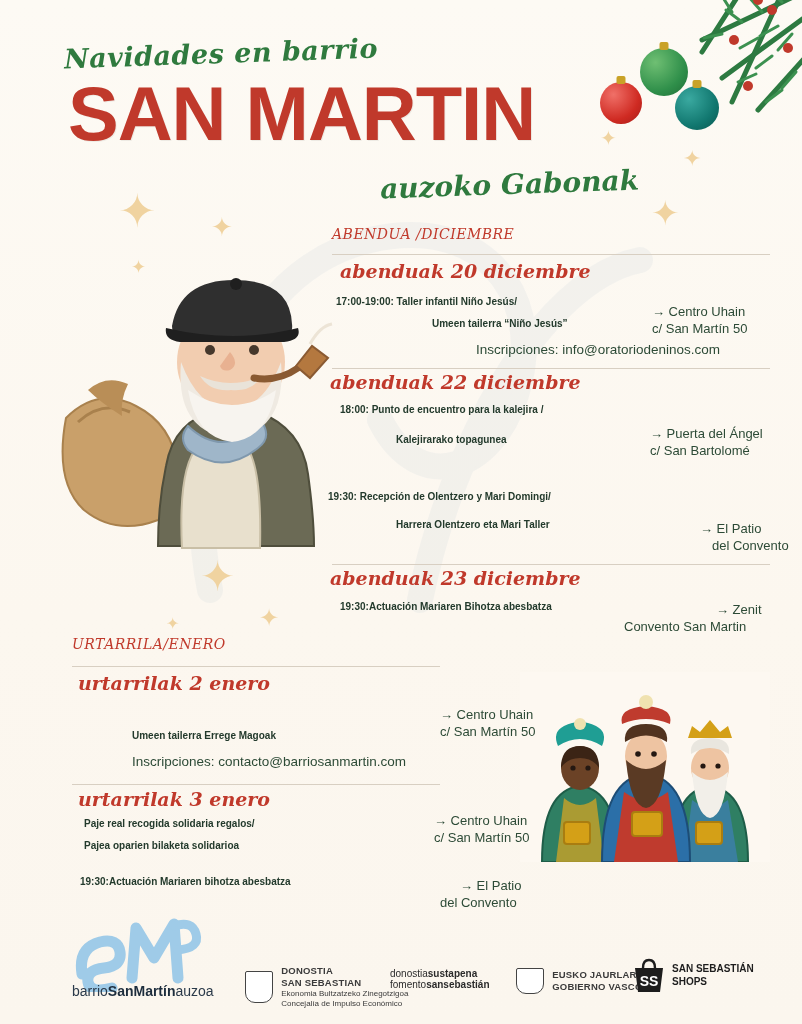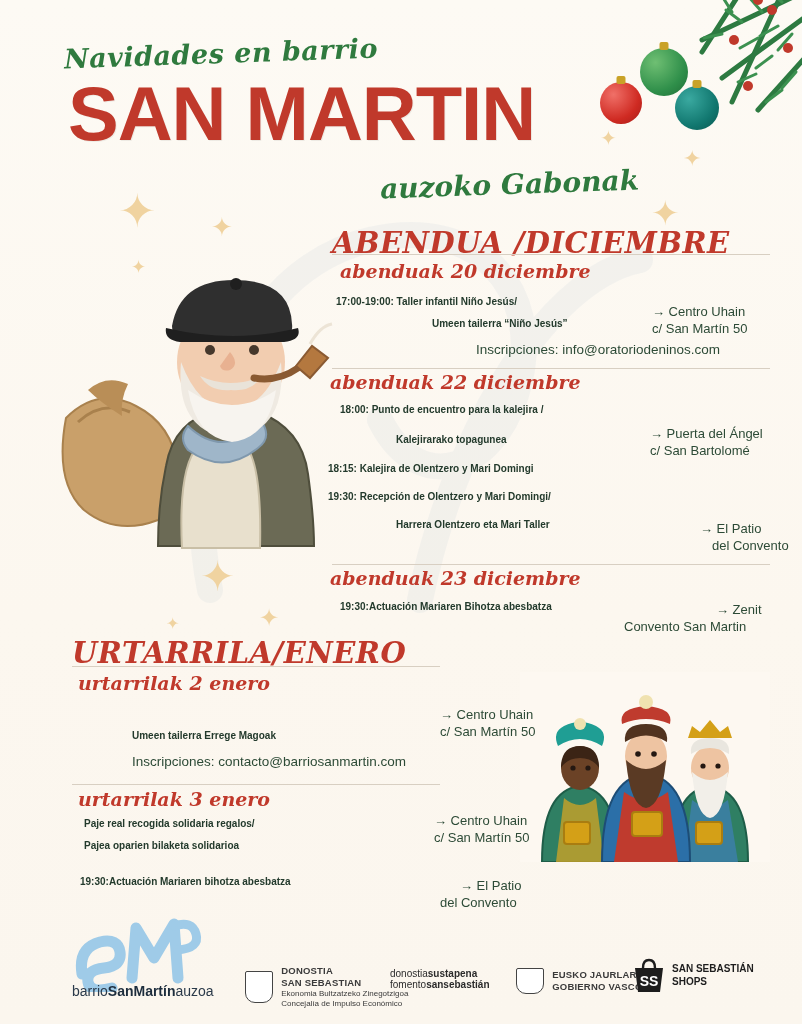--- a/index.html
+++ b/index.html
@@ -137,22 +137,22 @@
     top: 672px;
     width: 250px;
     height: 190px;
   }
 
   
   .month-head {
     position: absolute;
     font-family: "DejaVu Serif", serif;
     font-style: italic;
-    font-weight: bold;
-    font-size: 29px;
+    font-weight: normal;
+    font-size: 14px;
     color: #c0392b;
     letter-spacing: 0.5px;
     text-align: right;
   }
   .day-head {
     position: absolute;
     font-family: "DejaVu Serif", serif;
     font-style: italic;
     font-weight: bold;
     font-size: 19px;
@@ -410,21 +410,20 @@
   <div class="ev-place" style="left:652px;top:303px;">→ Centro Uhain</div>
   <div class="ev-place" style="left:652px;top:320px;">c/ San Martín 50</div>
 
   <div class="rule" style="left:332px;top:368px;width:438px;"></div>
   <div class="day-head" style="left:330px;top:371px;">abenduak 22 diciembre</div>
   <div class="ev-line" style="left:340px;top:404px;">18:00: Punto de encuentro para la kalejira /</div>
   <div class="ev-line" style="left:396px;top:434px;">Kalejirarako topagunea</div>
   <div class="ev-place" style="left:650px;top:425px;">→ Puerta del Ángel</div>
   <div class="ev-place" style="left:650px;top:442px;">c/ San Bartolomé</div>
 
-  <div class="ev-line" style="left:328px;top:463px;">18:15: Kalejira de Olentzero y Mari Domingi</div>
 
   <div class="ev-line" style="left:328px;top:491px;">19:30: Recepción de Olentzero y Mari Domingi/</div>
   <div class="ev-line" style="left:396px;top:519px;">Harrera Olentzero eta Mari Taller</div>
   <div class="ev-place" style="left:700px;top:520px;">→ El Patio</div>
   <div class="ev-place" style="left:712px;top:537px;">del Convento</div>
 
   <div class="rule" style="left:332px;top:564px;width:438px;"></div>
   <div class="day-head" style="left:330px;top:567px;">abenduak 23 diciembre</div>
   <div class="ev-line" style="left:340px;top:601px;">19:30:Actuación Mariaren Bihotza abesbatza</div>
   <div class="ev-place" style="left:716px;top:601px;">→ Zenit</div>

